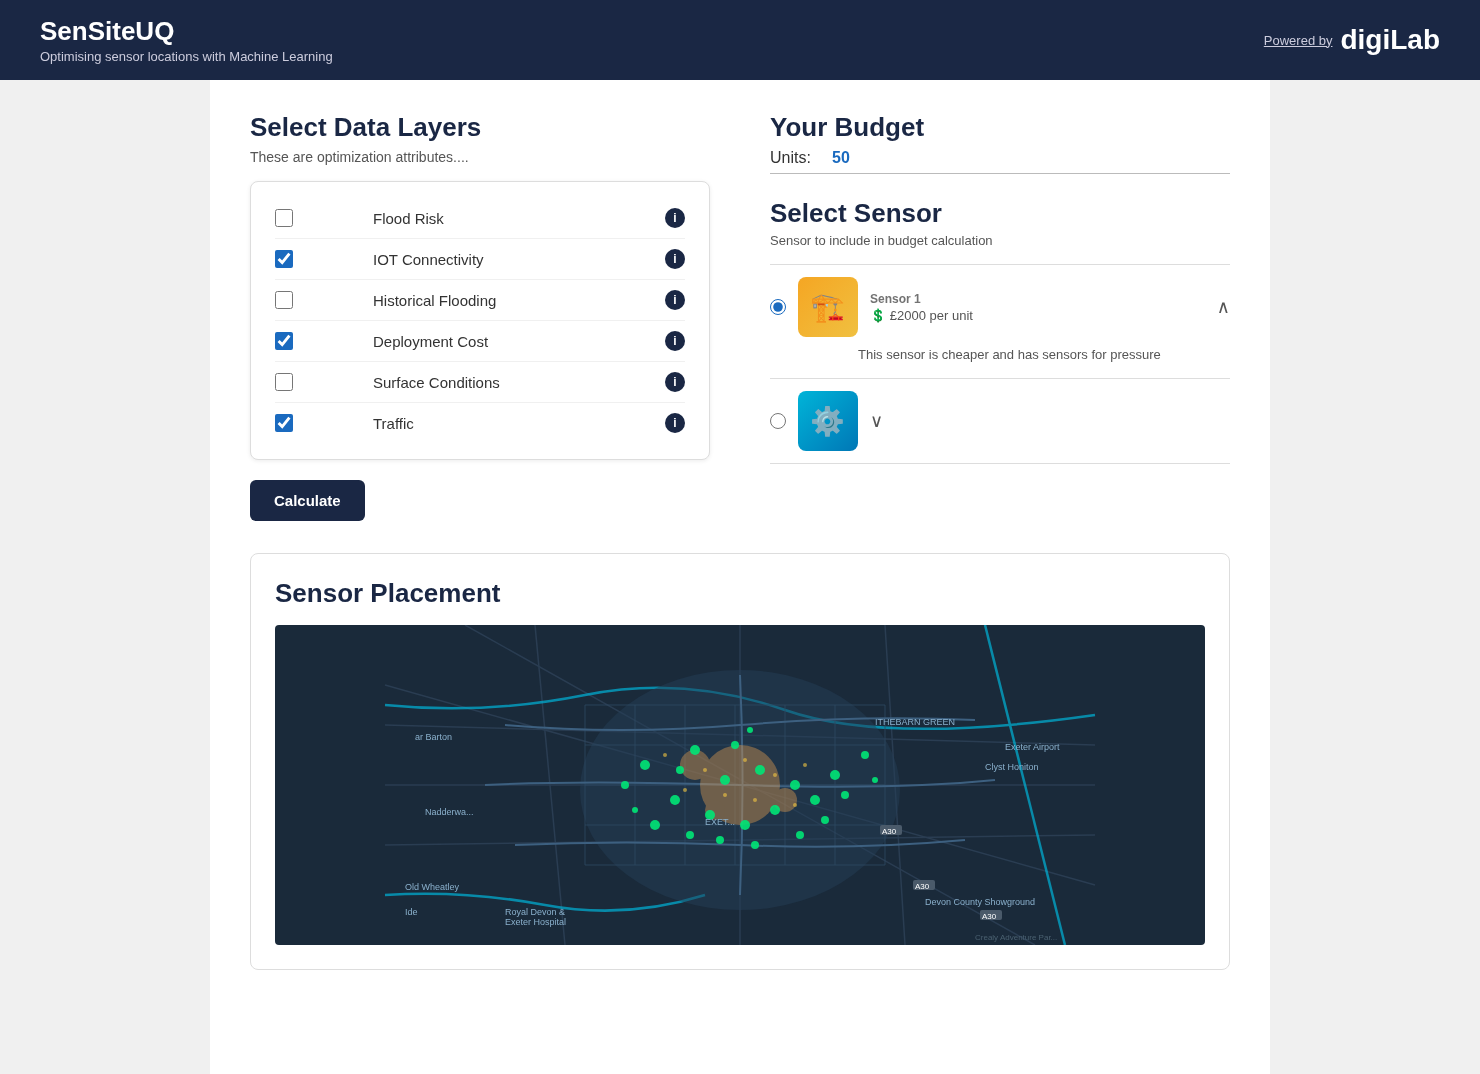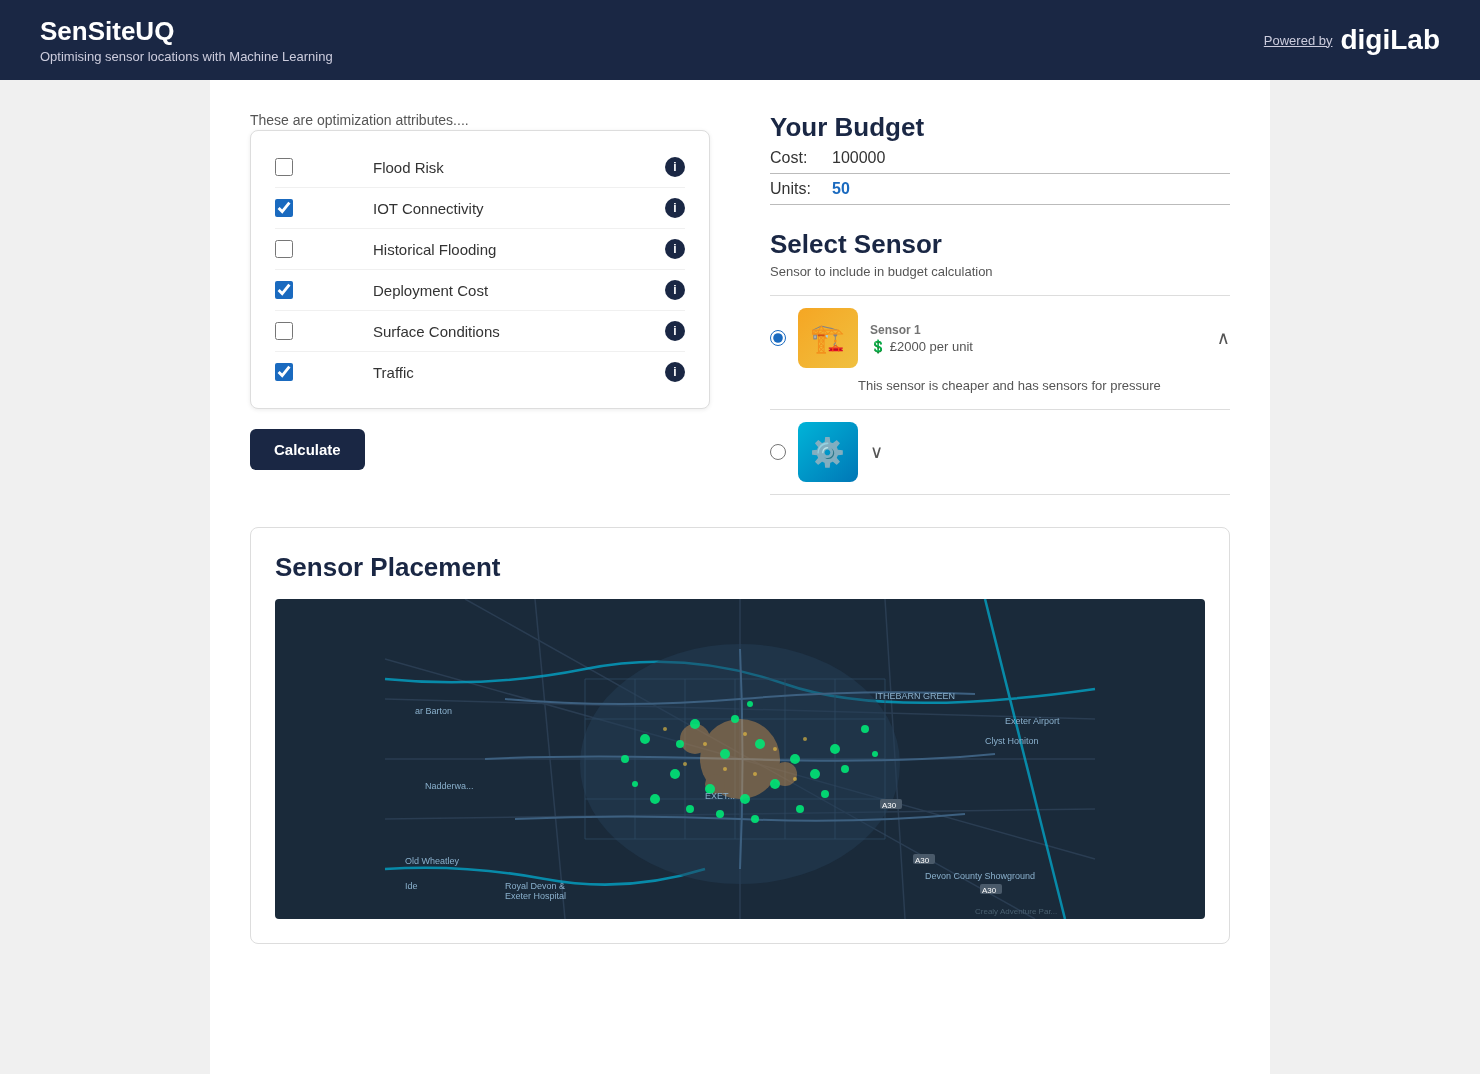--- a/index.html
+++ b/index.html
@@ -32,21 +32,21 @@
     
     .top-section {
       display: flex;
       gap: 60px;
       margin-bottom: 32px;
     }
 
     
     .left-col { flex: 1; }
     .section-title { font-size: 26px; font-weight: 700; color: #1a2744; margin-bottom: 6px; }
-    .section-sub { font-size: 14px; color: #555; margin-bottom: 2px; }
+    .section-sub { font-size: 14px; color: #555; margin-bottom: 16px; }
 
     .layers-box {
       border: 1px solid #ddd;
       border-radius: 8px;
       padding: 16px 24px;
       background: #fff;
       box-shadow: 0 1px 4px rgba(0,0,0,0.08);
     }
     .layer-row {
       display: flex;
@@ -181,20 +181,21 @@
     <span class="powered-by">Powered by</span>
     <span class="digi-lab">digiLab</span>
   </div>
 </header>
 
 <div class="main-content">
 
   <div class="top-section">
 
     <div class="left-col">
+      <h2 class="section-title">Select Data Layers</h2>
       <p class="section-sub">These are optimization attributes....</p>
 
       <div class="layers-box">
 
         <div class="layer-row">
           <input type="checkbox" class="layer-checkbox" id="flood-risk" style="">
           <label class="layer-label" for="flood-risk">Flood Risk</label>
           <div class="info-icon">i</div>
         </div>
 
@@ -230,24 +231,20 @@
 
       </div>
 
       <button class="calculate-btn">Calculate</button>
     </div>
 
     <div class="right-col">
 
       <div class="budget-section">
         <h2 class="section-title">Your Budget</h2>
-        <div class="budget-row">
-          <span class="budget-label">Cost:</span>
-          <span class="budget-value">100000</span>
-        </div>
         <div class="budget-row">
           <span class="budget-label">Units:</span>
           <span class="budget-value blue">50</span>
         </div>
       </div>
 
       <div class="sensor-select-section">
         <h2 class="select-sensor-title">Select Sensor</h2>
         <p class="select-sensor-sub">Sensor to include in budget calculation</p>
 

